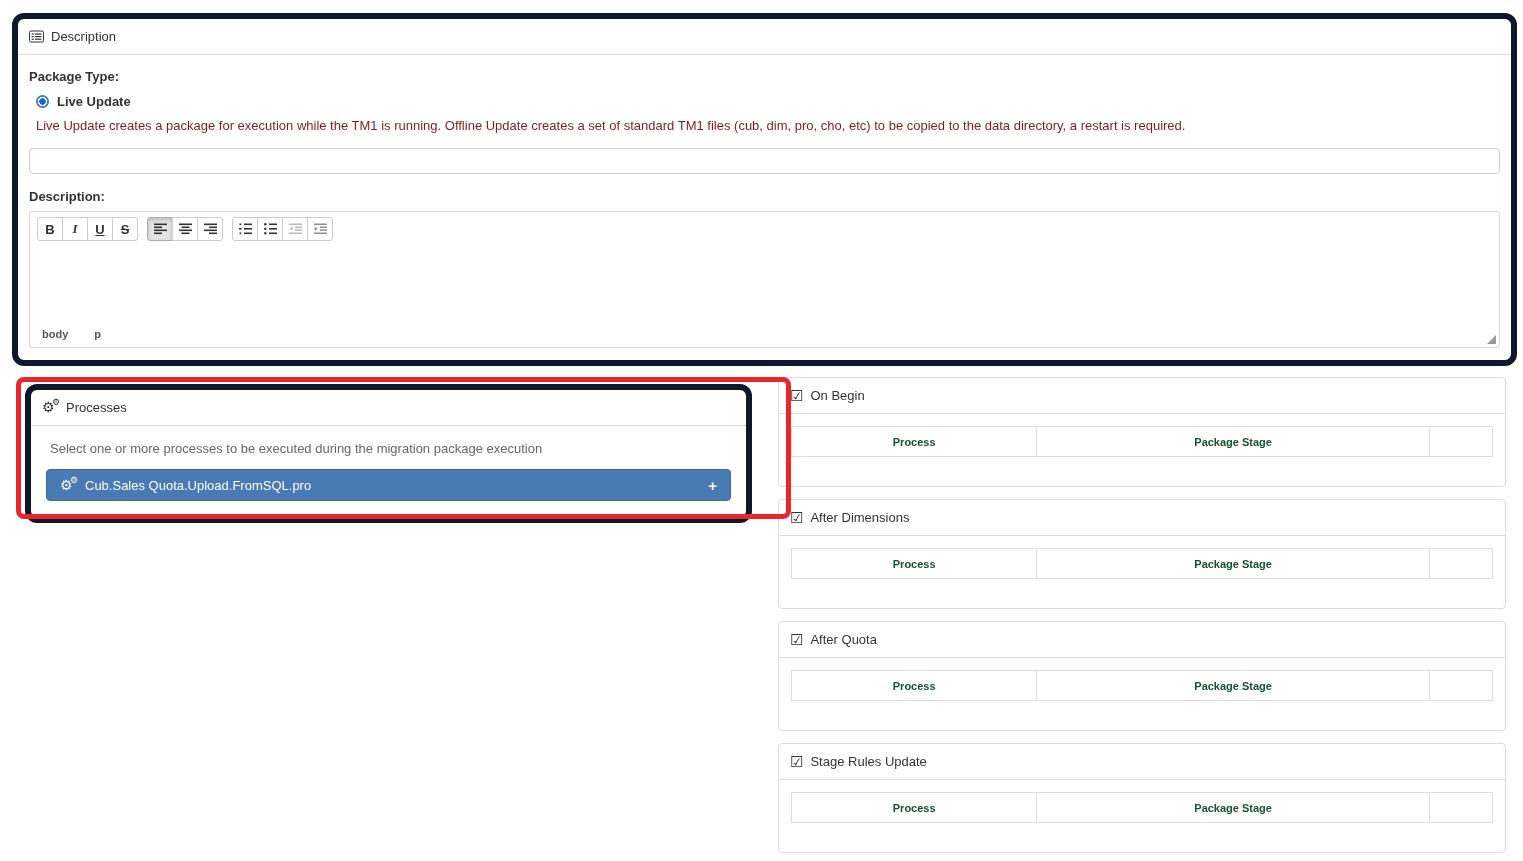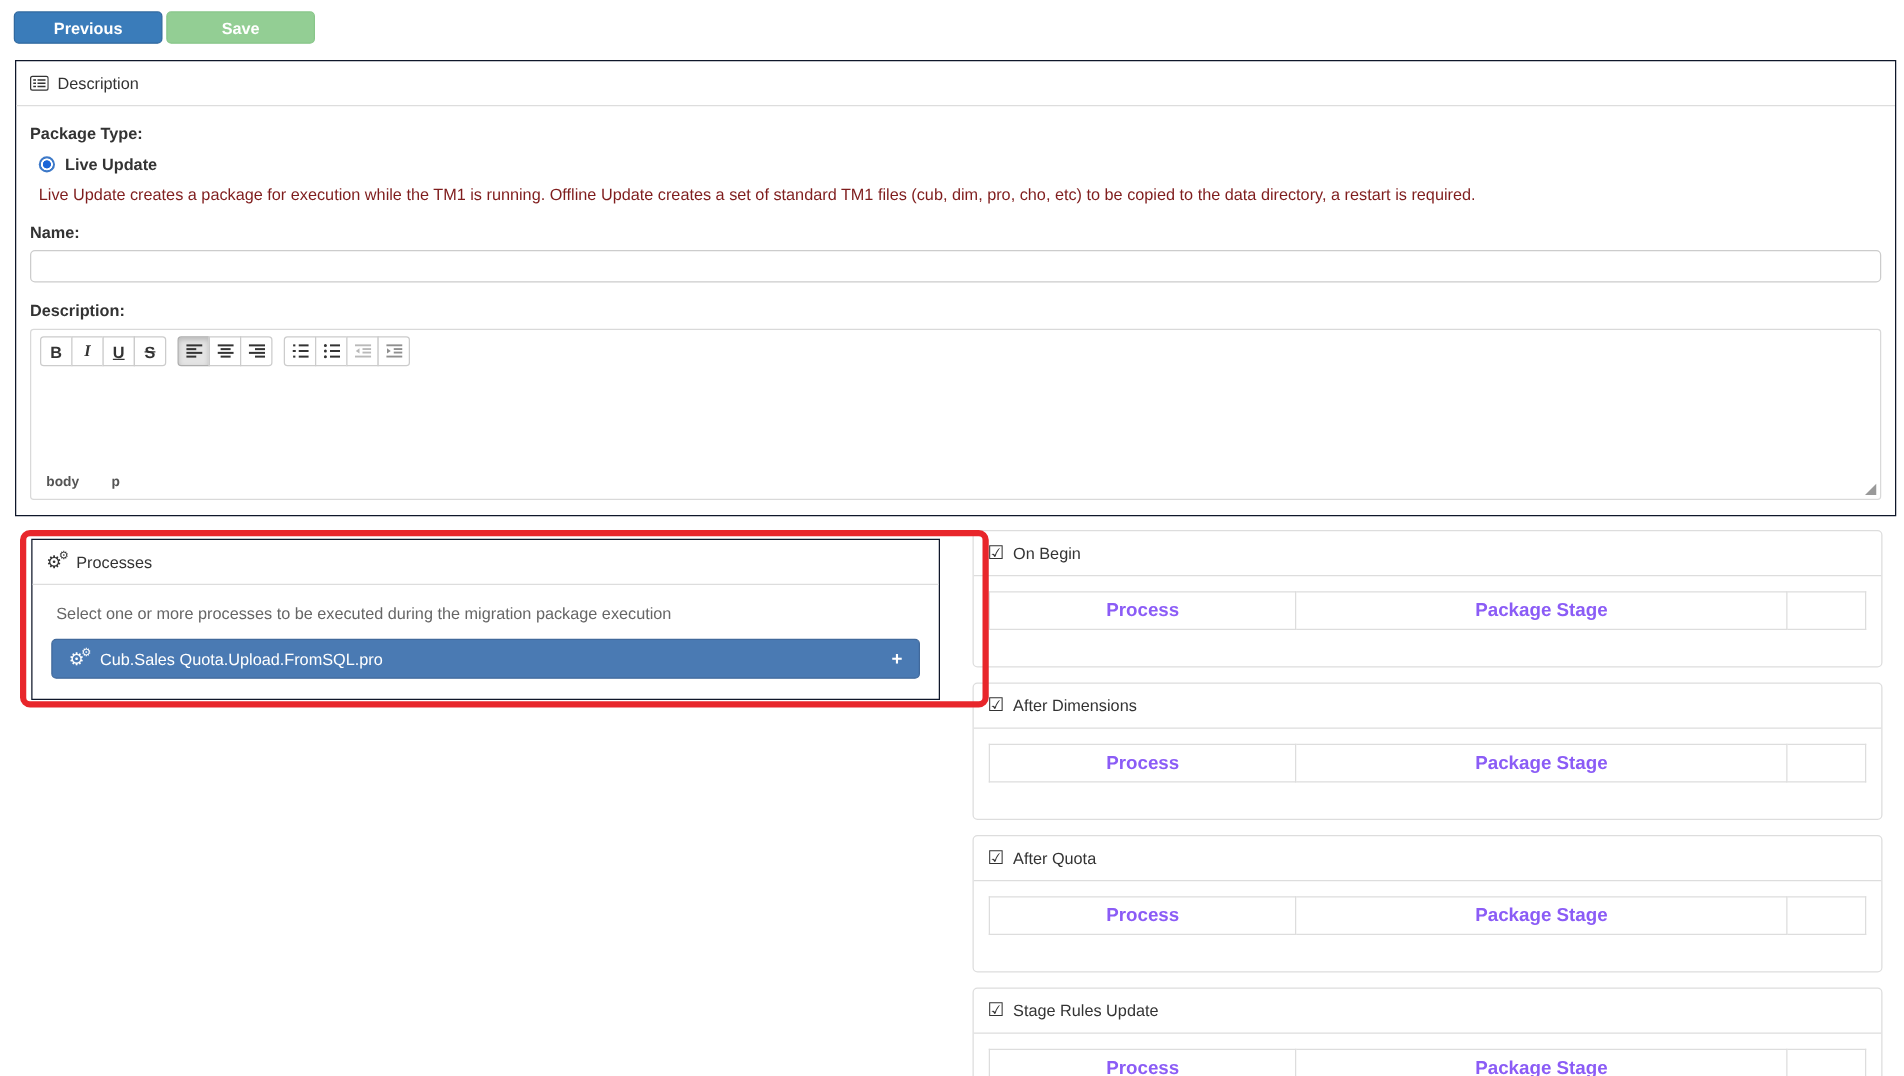--- a/index.html
+++ b/index.html
@@ -15,21 +15,21 @@
   .top-actions { padding: 9px 0 0 11px; display: flex; gap: 3px; }
   .btn {
     min-width: 119px; height: 26px; border-radius: 4px;
     font-family: inherit; font-size: 13px; font-weight: bold; color: #fff;
     border: 1px solid transparent; cursor: pointer; padding: 0 12px;
   }
   .btn-previous { background: #3a7cba; border-color: #31699f; }
   .btn-save { background: #93ce94; border-color: #88c689; }
 
   
-  .panel { border: 1px solid #0f172a; border-radius: 0; background: #fff; }
+  .panel { border: 6px solid #0f172a; border-radius: 12px; background: #fff; }
   .panel-header {
     padding: 10px 11px; border-bottom: 1px solid #ddd;
     display: flex; align-items: center; gap: 7px; color: #333;
   }
   .panel-body { padding: 12px 11px; }
 
   .description-panel { margin: 13px 6px 0 12px; }
 
   .field-label { font-weight: bold; margin: 2px 0 7px 0; }
   .radio-row { display: flex; align-items: center; gap: 8px; margin: 10px 0 9px 7px; font-weight: bold; }
@@ -88,42 +88,38 @@
     background: none; border: none; color: #fff; padding: 0; font-family: inherit;
   }
 
   .right-col { width: 728px; flex: none; }
   .stage-panel { border: 1px solid #ddd; border-radius: 4px; margin-bottom: 12px; height: 110px; }
   .stage-panel .panel-body { padding: 12px; }
   .check-icon { font-size: 15px; line-height: 13px; color: #333; }
   .stage-table { width: 100%; border-collapse: collapse; }
   .stage-table th {
     border: 1px solid #ddd; height: 30px; padding: 0;
-    font-size: 15px; font-weight: bold; color: #8b5cf6; text-align: center;
+    font-size: 11px; font-weight: bold; color: #14532d; text-align: center;
   }
   .col-process { width: 35%; }
   .col-stage { width: 56%; }
   .col-actions { width: 9%; }
 
   
   .ic { display: inline-flex; align-items: center; justify-content: center; flex: none; }
   .cogs { position: relative; width: 17px; height: 15px; font-size: 14px; line-height: 15px; }
   .cogs .gear-big { position: absolute; left: 0; top: 0; }
   .cogs .gear-small { position: absolute; right: -1px; top: -2px; font-size: 9px; line-height: 9px; }
   .process-item .cogs { color: #fff; }
 </style>
 </head>
 <body>
 
 <div class="page">
 
-  <div class="top-actions">
-    <button class="btn btn-previous">Previous</button>
-    <button class="btn btn-save">Save</button>
-  </div>
 
   <section class="panel description-panel">
     <div class="panel-header">
       <span class="ic">
         <svg width="15" height="13" viewBox="0 0 15 13">
           <rect x="0.5" y="1" width="14" height="11" rx="1.5" fill="none" stroke="#333" stroke-width="1"></rect>
           <rect x="2.6" y="3.4" width="2.2" height="1.2" fill="#333"></rect>
           <rect x="6" y="3.4" width="6.4" height="1.2" fill="#333"></rect>
           <rect x="2.6" y="6" width="2.2" height="1.2" fill="#333"></rect>
           <rect x="6" y="6" width="6.4" height="1.2" fill="#333"></rect>
@@ -137,21 +133,20 @@
 
       <div class="field-label">Package Type:</div>
 
       <div class="radio-row">
         <span class="radio-dot"></span>
         <span>Live Update</span>
       </div>
 
       <p class="help-text">Live Update creates a package for execution while the TM1 is running. Offline Update creates a set of standard TM1 files (cub, dim, pro, cho, etc) to be copied to the data directory, a restart is required.</p>
 
-      <div class="field-label">Name:</div>
       <input class="name-input" type="text" value="" style="">
 
       <div class="field-label">Description:</div>
 
       <div class="editor">
         <div class="editor-toolbar">
           <div class="btn-group">
             <button class="ed-btn">
                 <span>B</span>
               </button>

